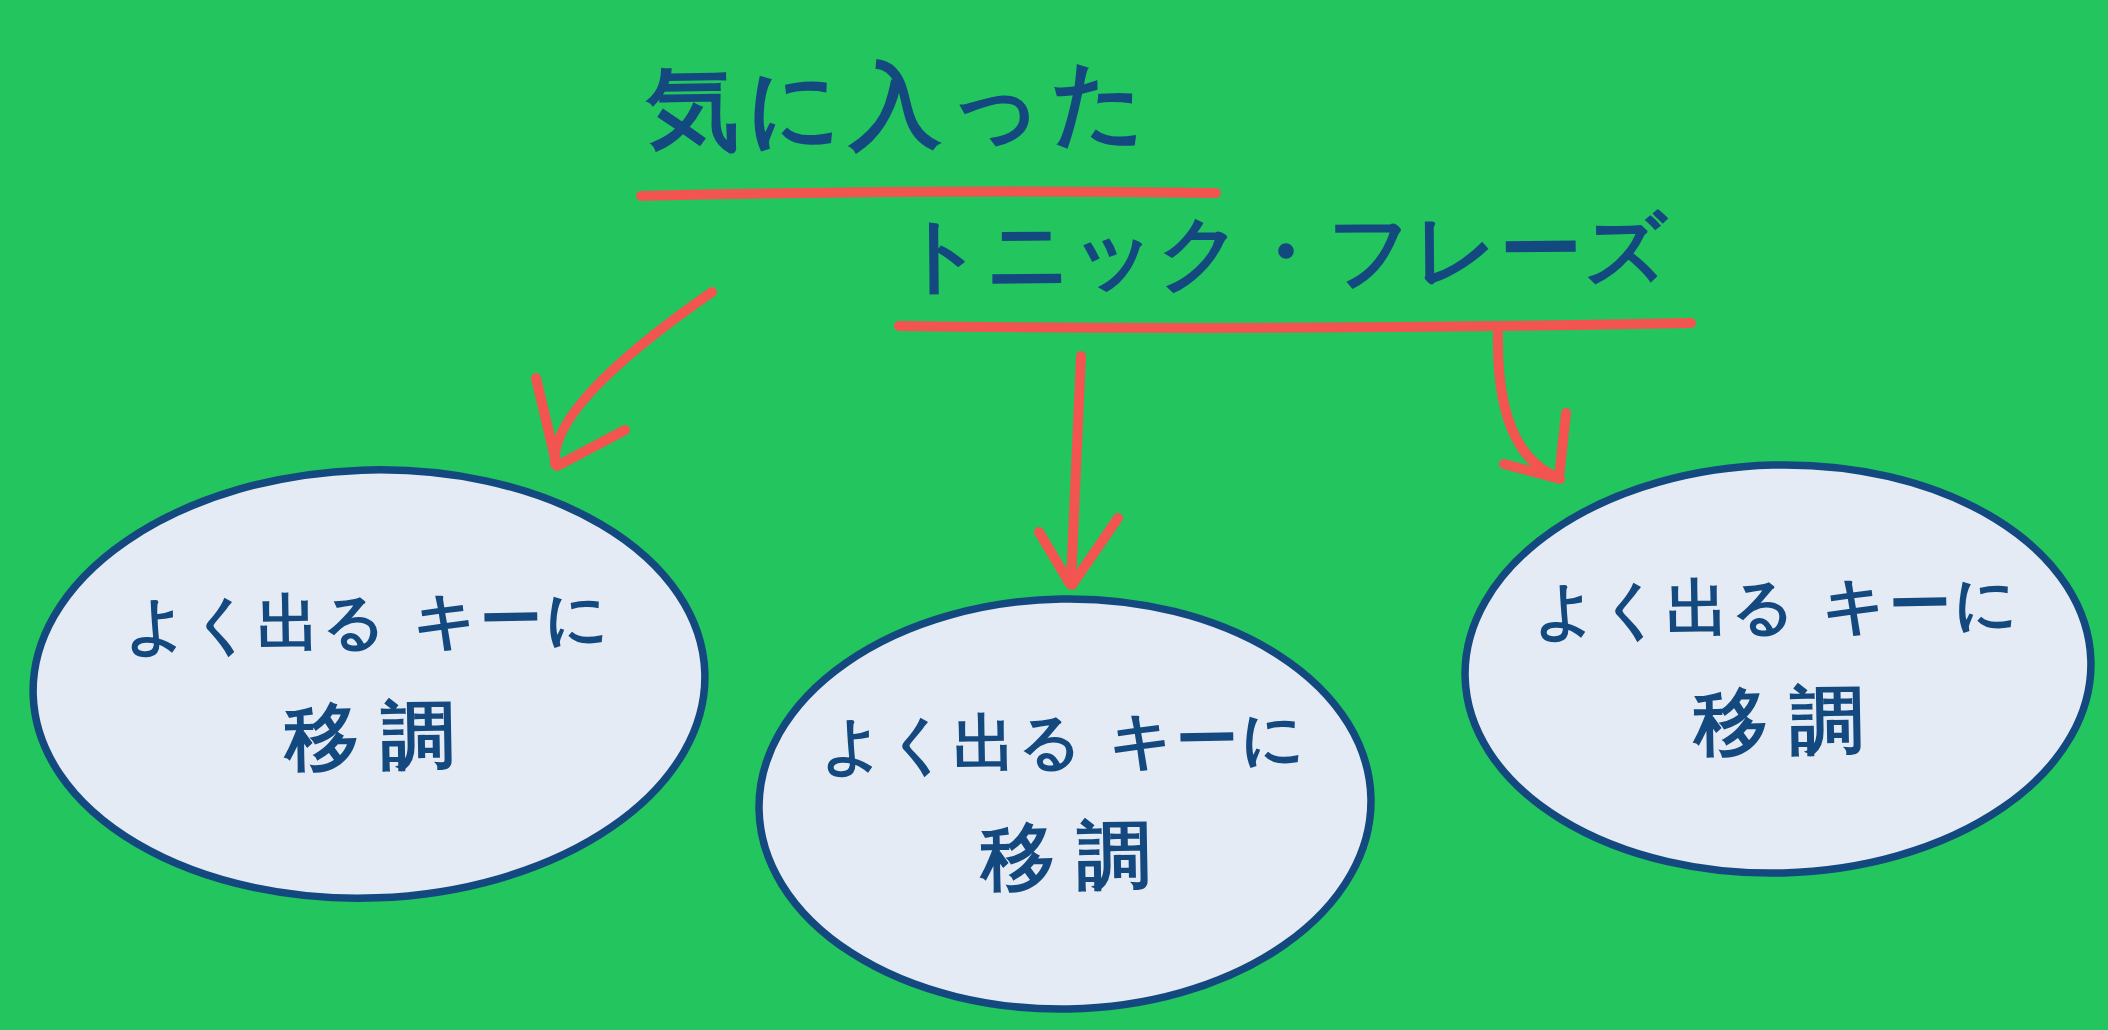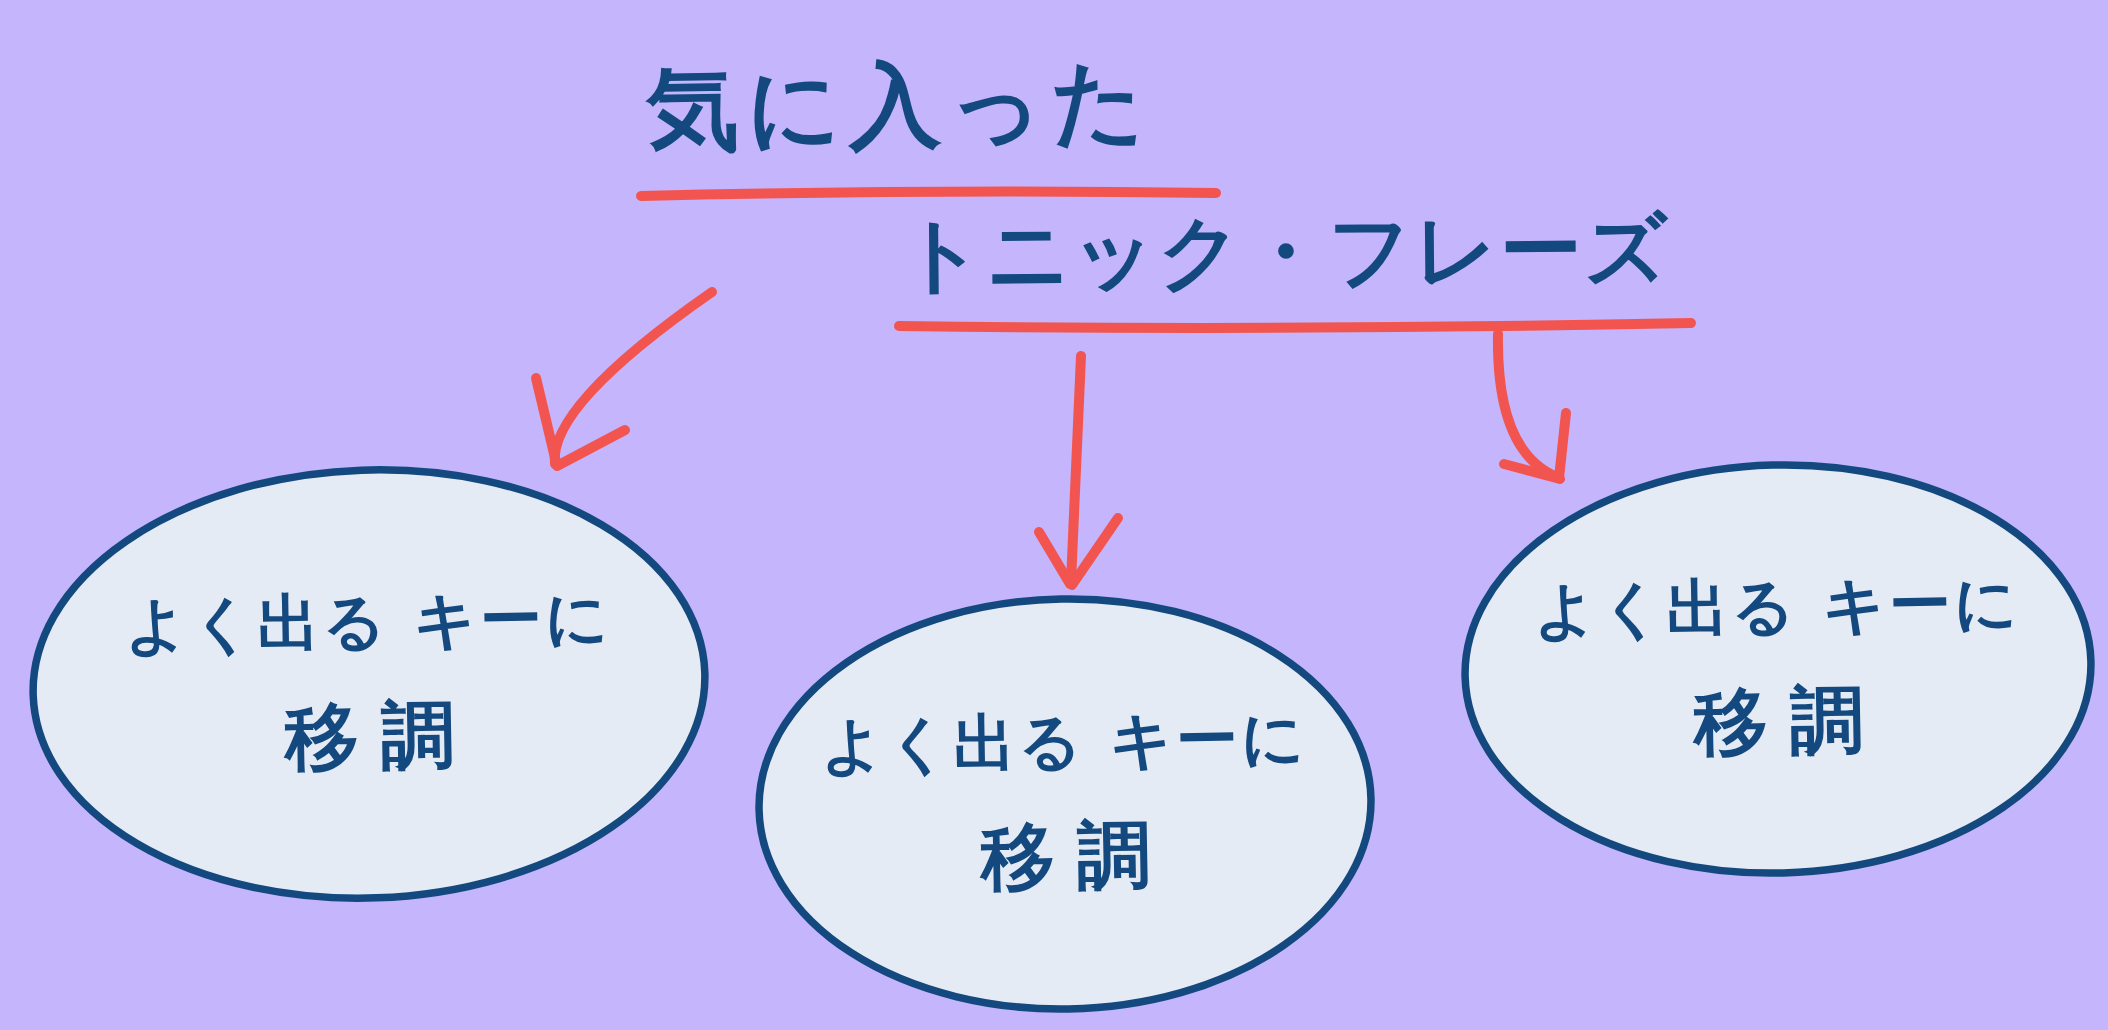--- a/index.html
+++ b/index.html
@@ -4,21 +4,21 @@
 <style>
   html, body {
     margin: 0;
     padding: 0;
     background: #ffffff;
   }
   .canvas {
     position: relative;
     width: 2108px;
     height: 1030px;
-    background: #c4b5fd;
+    background: #22c55e;
     overflow: hidden;
     font-family: "DejaVu Sans", sans-serif;
   }
   .vector-layer {
     position: absolute;
     left: 0;
     top: 0;
     width: 2108px;
     height: 1030px;
   }

